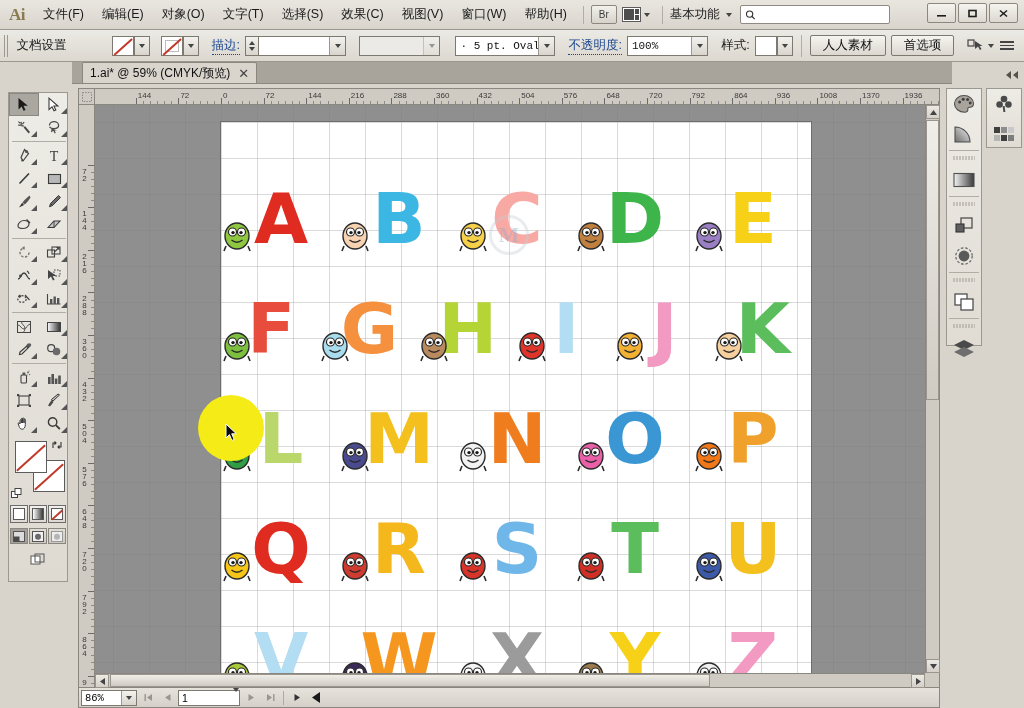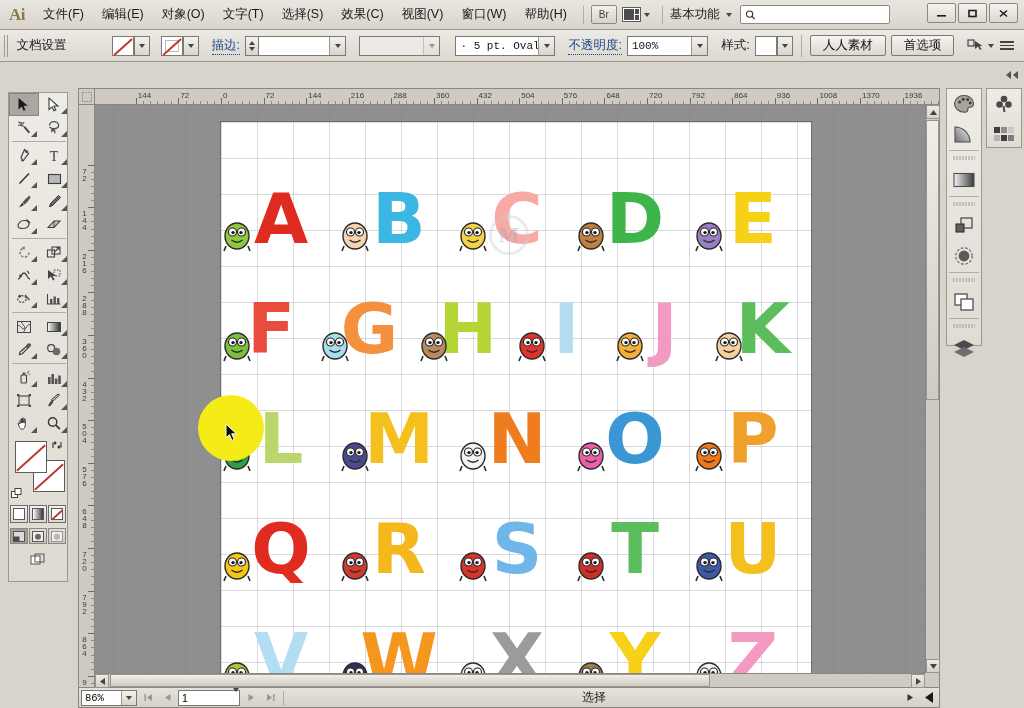--- a/index.html
+++ b/index.html
@@ -424,20 +424,26 @@
       <span class="caret-sm"></span>
     </div>
     <div class="panel-menu-icon" style="margin-left:auto;margin-right:10px;width:16px">
       <i style="width:14px"></i>
         <i style="width:14px"></i>
         <i style="width:14px"></i>
     </div>
   </div>
 
   <div class="tabbar-left"></div>
+  <div class="tabbar">
+    <div class="doc-tab">
+      <span>1.ai* @ 59% (CMYK/预览)</span>
+      <span class="tab-close">✕</span>
+    </div>
+  </div>
   <div class="tabbar-right"></div>
 
   <div class="toolbar">
     <div class="tool-grid">
       <div class="tool active">
         <svg width="14" height="15" viewBox="0 0 14 15">
             <path d="M1.5 1 L1.5 12.5 L4.6 9.6 L6.6 13.8 L8.5 12.9 L6.5 8.8 L10.8 8.8 Z" fill="#1a1a1a"></path>
           </svg>
       </div>
       <div class="tool has-more">
@@ -1308,21 +1314,20 @@
           <path d="M0.5 1 L0.5 8 L6 4.5 Z" fill="#9a968e"></path>
         </svg>
     </div>
     <div class="nav-btn">
       <svg width="9" height="9" viewBox="0 0 9 9">
           <path d="M1 1 L1 8 L6 4.5 Z" fill="#9a968e"></path>
           <rect x="7.1" y="1" width="1.4" height="7" fill="#9a968e"></rect>
         </svg>
     </div>
     <div class="st-sep"></div>
-    <div class="status-text">选择</div>
     <div class="nav-btn">
       <svg width="7" height="9" viewBox="0 0 7 9">
           <path d="M0.5 1 L0.5 8 L6 4.5 Z" fill="#333"></path>
         </svg>
     </div>
     <div class="nav-btn">
       <svg width="9" height="11" viewBox="0 0 9 11">
           <path d="M8 0 L8 11 L0 5.5 Z" fill="#1a1a1a"></path>
         </svg>
     </div>

